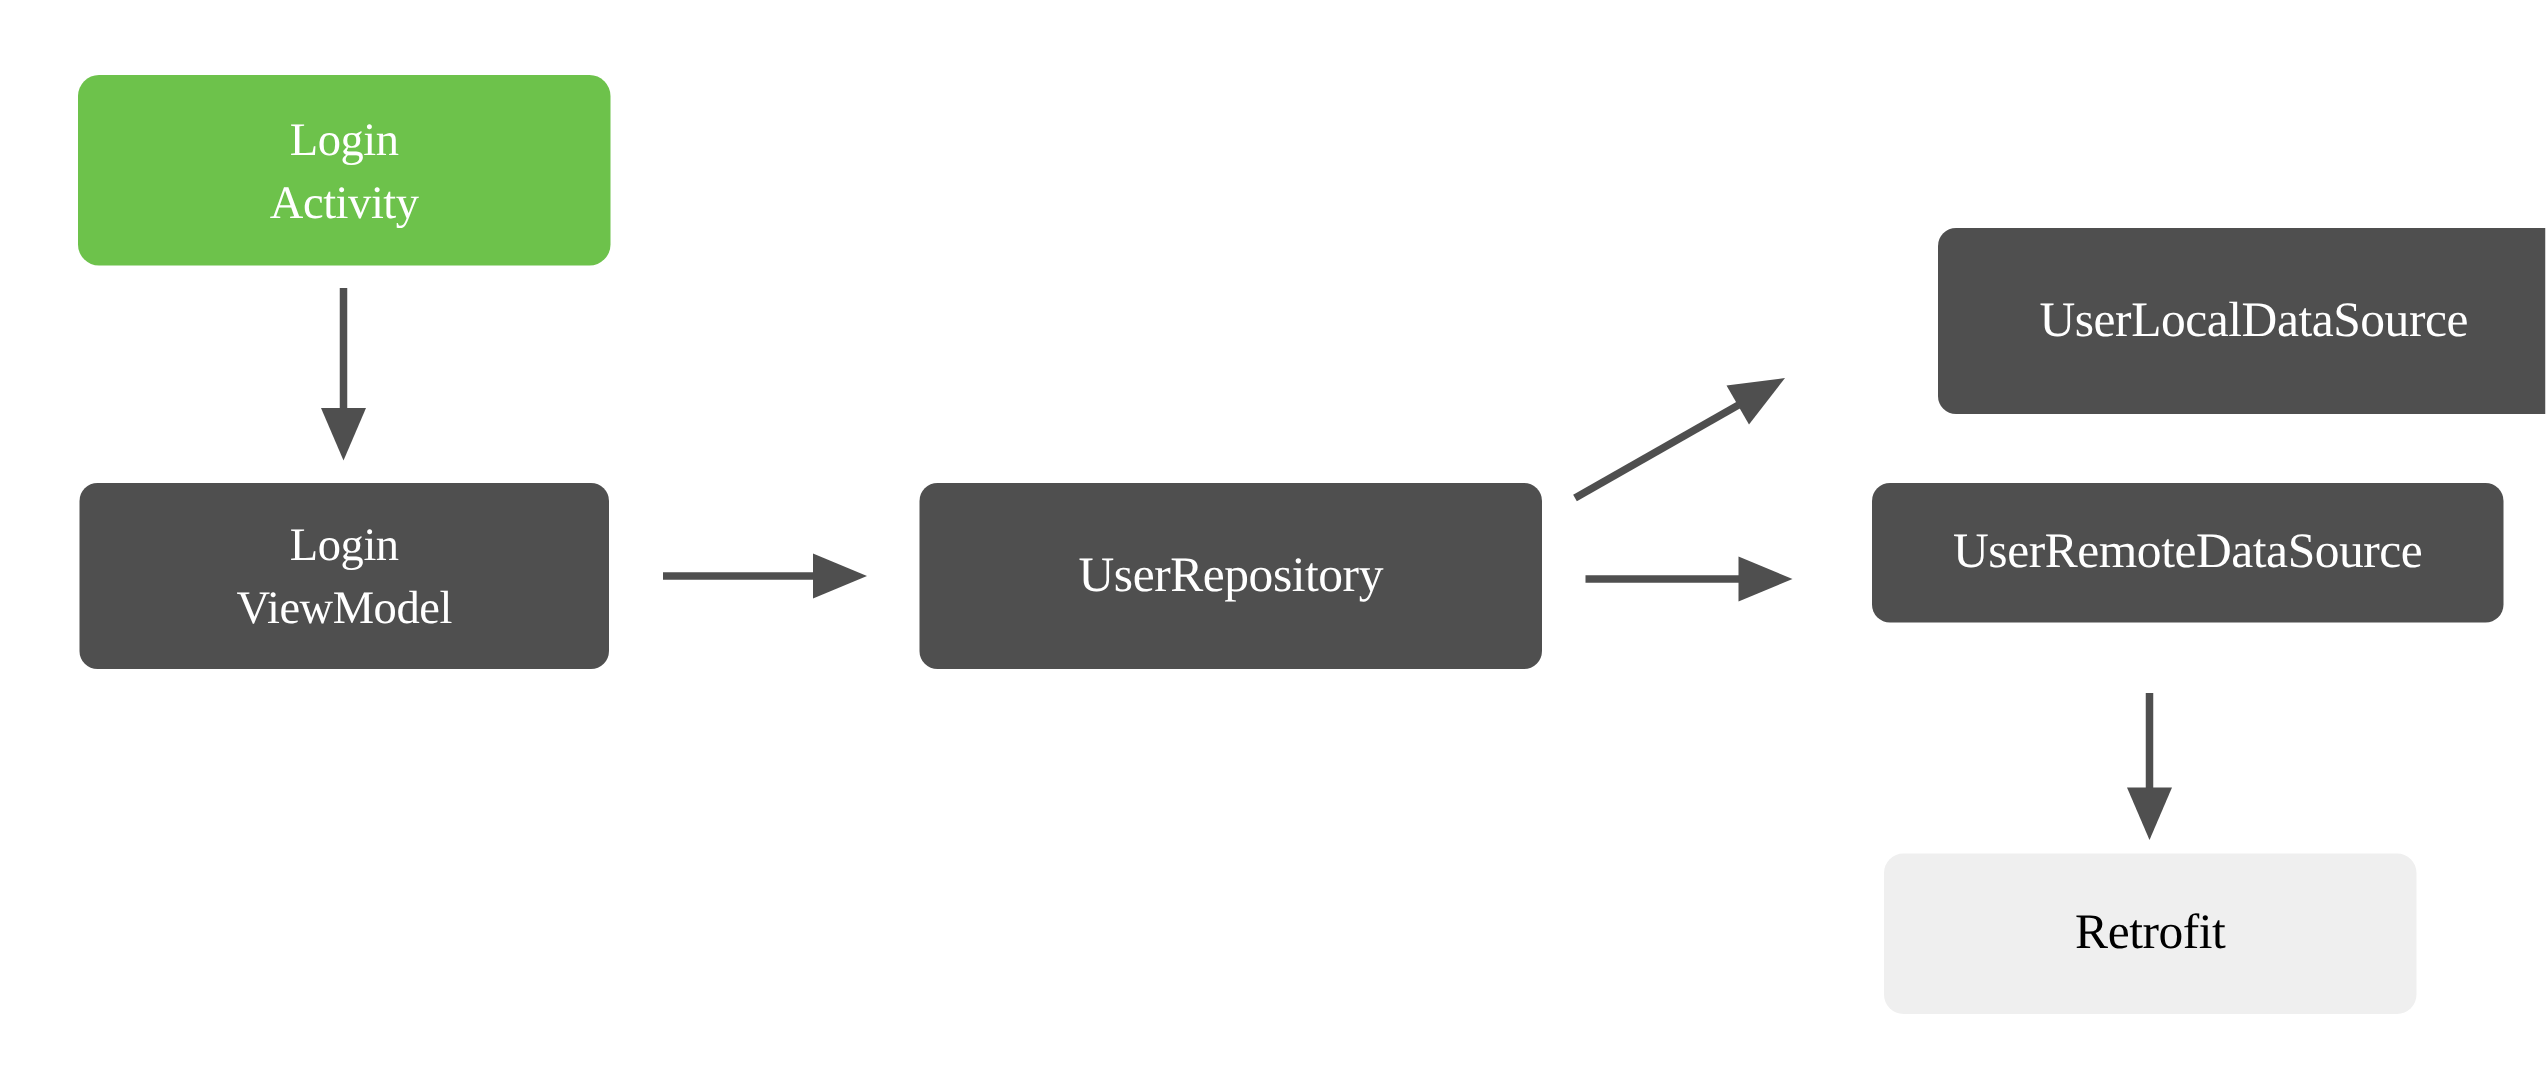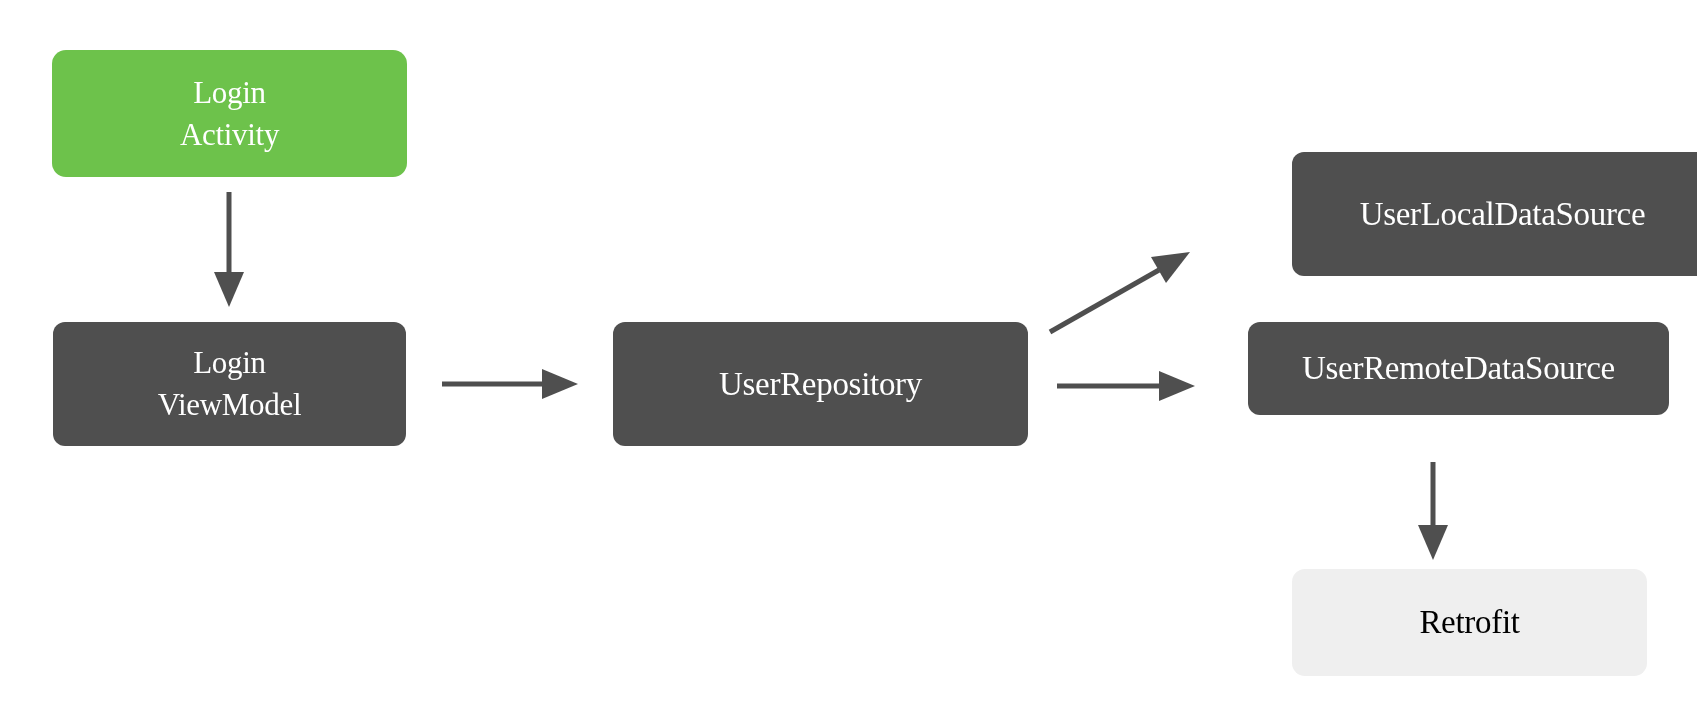--- a/index.html
+++ b/index.html
@@ -47,21 +47,20 @@
     left: 1224px; top: 322px; width: 421px; height: 93px;
     font-size: 33px;
     margin-left: 24px;
   }
   .node-retrofit {
     left: 1256px; top: 569px; width: 355px; height: 107px;
     background: var(--node-light, #efefef);
     color: var(--text-dark, #000000);
     border-radius: 13px;
     font-size: 33px;
-    margin-left: 36px;
   }
   svg.arrow-layer {
     position: absolute;
     left: 0; top: 0;
     width: 1697px; height: 728px;
     pointer-events: none;
   }
   svg.arrow-layer line {
     stroke: var(--arrow, #4f4f4f);
     stroke-width: 5;

